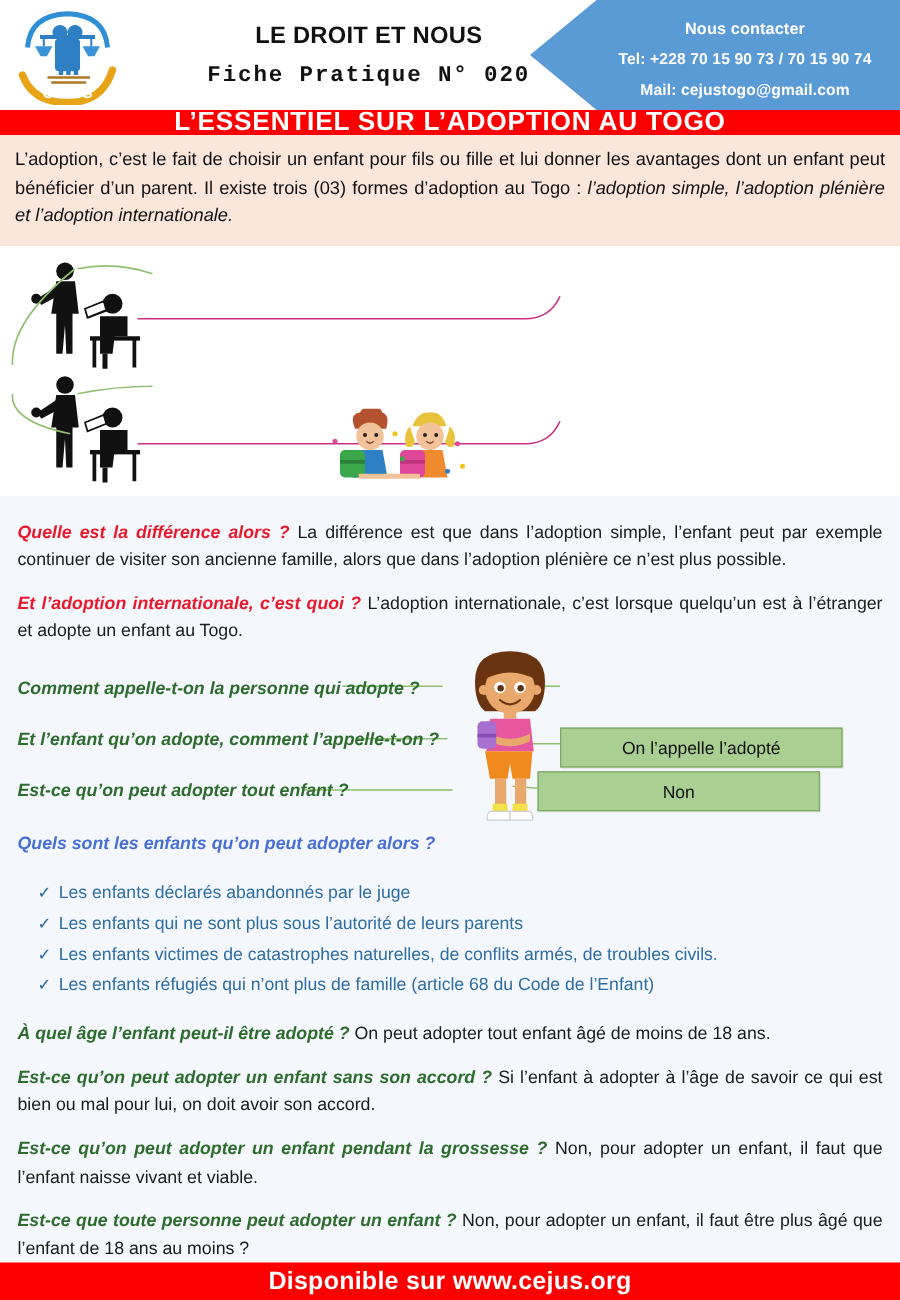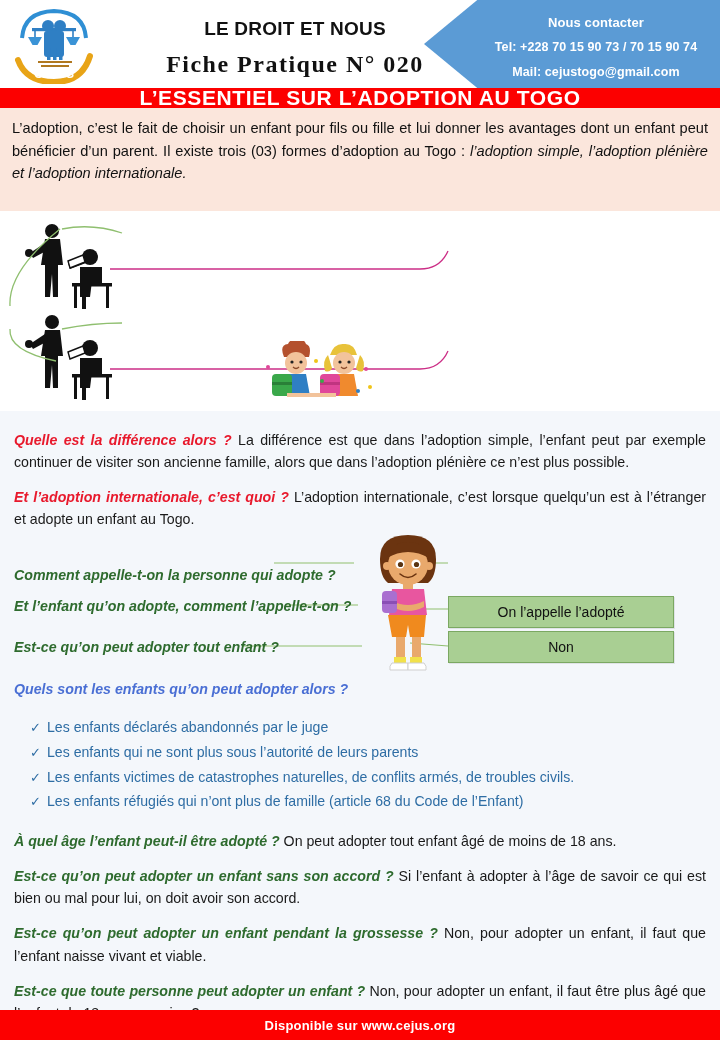--- a/index.html
+++ b/index.html
@@ -38,23 +38,23 @@
   .title-main {
     font-family: "Liberation Sans", sans-serif;
     font-weight: 900;
     font-size: 19px;
     letter-spacing: 0.2px;
     color: #111111;
     line-height: 1.2;
   }
   .title-sub {
     margin-top: 10px;
-    font-family: Liberation Serif, serif;
+    font-family: Liberation Mono, monospace;
     font-weight: 700;
-    font-size: 24px;
+    font-size: 18px;
     letter-spacing: 1.5px;
     color: #111111;
   }
 
   .contact-banner {
     position: absolute;
     right: 0; top: 0;
     width: 296px;
     height: 88px;
     background: #5b9bd5;
@@ -84,21 +84,21 @@
   .red-bar-text {
     color: #ffffff;
     font-weight: 900;
     font-size: 21px;
     letter-spacing: 0.6px;
   }
 
   
   .intro {
     background: #fbe6dc;
-    padding: 9px 12px 26px 12px;
+    padding: 9px 12px 12px 12px;
     color: #111111;
     font-size: 14.6px;
     line-height: 1.55;
     text-align: justify;
     text-justify: inter-word;
   }
   .intro .ital { font-style: italic; }
 
   
   .diagram {
@@ -178,42 +178,42 @@
   .ans-connector { position: absolute; left: 0; top: 0; }
 
   .ansq {
     position: absolute;
     font-size: 14.2px;
     font-weight: bold;
     font-style: italic;
     color: #2e6b2e;
     white-space: nowrap;
   }
-  .ansq.aq1 { left: 0px; top: 24px; font-style: italic; }
+  .ansq.aq1 { left: 0px; top: 14px; font-style: italic; }
   .ansq.aq2 { left: 0px; top: 55px; }
   .ansq.aq3 { left: 0px; top: 96px; }
   .ansq.aq4 { left: 0px; top: 138px; color: #4a6fd4; }
 
   .abox-g {
     position: absolute;
     background: #a9cf93;
     border: 1px solid #7ba862;
     box-shadow: 1px 1px 0 rgba(0,0,0,0.08);
     display: flex;
     flex-direction: column;
     align-items: center;
     justify-content: center;
     color: #111111;
     font-size: 14px;
     text-align: center;
     line-height: 1.7;
   }
   .abox-g.g1 { left: 434px; top: 2px; width: 226px; height: 48px; }
   .abox-g.g2 { left: 434px; top: 53px; width: 226px; height: 32px; align-items: center; }
-  .abox-g.g3 { left: 434px; top: 88px; width: 226px; height: 32px; }
+  .abox-g.g3 { left: 416px; top: 88px; width: 226px; height: 32px; }
 
   
   .check-list { margin-top: 2px; margin-bottom: 16px; }
   .check-item {
     display: flex;
     align-items: baseline;
     font-size: 14.1px;
     color: #2e6da4;
     line-height: 1.74;
     padding-left: 16px;
@@ -232,21 +232,21 @@
     width: 720px;
     height: 30px;
     background: #fc0000;
     display: flex;
     align-items: center;
     justify-content: center;
   }
   .footer-text {
     color: #ffffff;
     font-weight: bold;
-    font-size: 13px;
+    font-size: 20px;
     letter-spacing: 0.2px;
   }
 </style>
 </head>
 <body>
 
 <div class="page">
 
   <div class="header">
 

